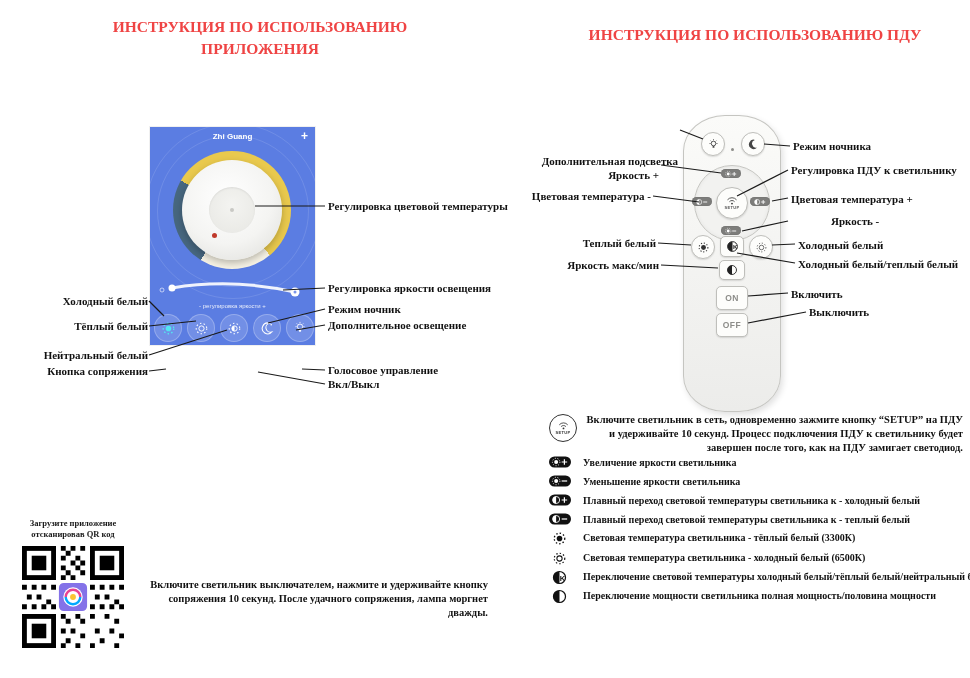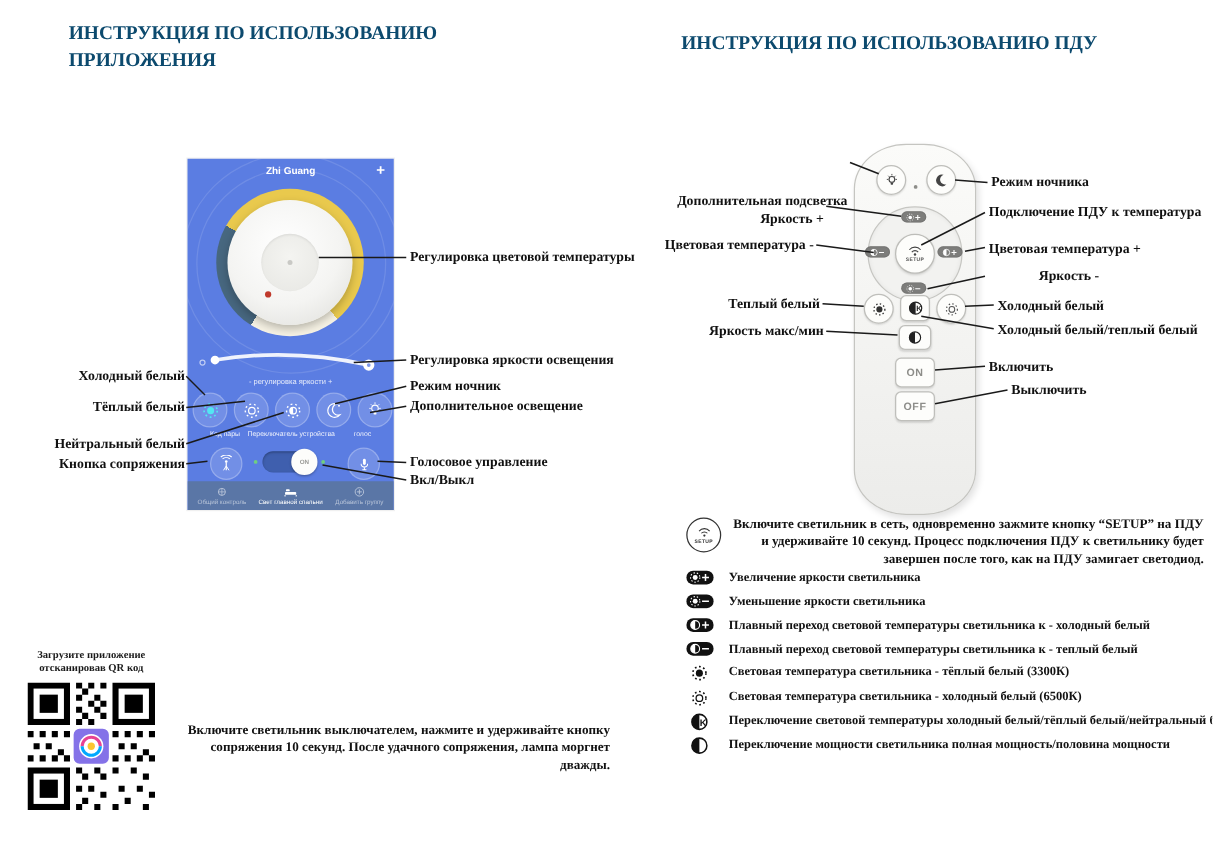--- a/index.html
+++ b/index.html
@@ -1,24 +1,24 @@
 <!DOCTYPE html>
 <html><head>
 <meta charset="utf-8">
 <style>
   html,body{margin:0;padding:0;background:#ffffff;}
   #page{position:relative;width:970px;height:678px;background:#ffffff;overflow:hidden;
         font-family:"Liberation Serif",serif;color:#1a1a1a;}
   .abs{position:absolute;}
-  .title{position:absolute;font:bold 15.5px "Liberation Serif",serif;text-align:left;line-height:1.45;color:#0c4a6e;}
+  .title{position:absolute;font:bold 15.5px "Liberation Serif",serif;text-align:center;line-height:1.45;color:#ef4444;}
   .callout{position:absolute;font:bold 11px "Liberation Serif",serif;white-space:nowrap;color:#111;}
   .callout.ra{text-align:right;}
   .para{position:absolute;font:bold 10.5px "Liberation Serif",serif;line-height:1.35;color:#111;text-align:right;}
   
-  #app{position:absolute;left:150px;top:127px;width:165px;height:281px;background:#5b7de2;overflow:hidden;
+  #app{position:absolute;left:150px;top:127px;width:165px;height:218px;background:#5b7de2;overflow:hidden;
        font-family:"Liberation Sans",sans-serif;box-shadow:0 0 0 1px rgba(0,0,0,0.06);}
   #app .hdr{position:absolute;left:0;top:0;width:100%;height:18px;}
   #app .hdr .t{position:absolute;width:100%;text-align:center;top:5px;font-size:8px;font-weight:bold;color:#fff;}
   #app .hdr .plus{position:absolute;right:7px;top:2px;font-size:12px;color:#fff;font-weight:bold;}
   .ring-faint{position:absolute;border-radius:50%;border:1px solid rgba(255,255,255,0.12);}
   #knob-ring{position:absolute;left:23px;top:24px;width:118px;height:118px;border-radius:50%;
     background:conic-gradient(from 0deg,#e9c94d 0deg 140deg,#f6f2e4 140deg 212deg,#47677f 212deg 300deg,#e9c94d 300deg 360deg);}
   #knob{position:absolute;left:32px;top:33px;width:100px;height:100px;border-radius:50%;
     background:radial-gradient(circle at 45% 38%,#ffffff 0%,#f4f4f2 55%,#dcdcd8 100%);
     box-shadow:0 3px 7px rgba(0,0,0,0.25);}
@@ -308,21 +308,21 @@
     <span class="onoff-txt">OFF</span>
   </div>
 
   <div class="callout ra" style="right:292px;top:143px;margin-top:12px;">Дополнительная подсветка</div>
   <div class="callout ra" style="right:311px;top:169px;">Яркость +</div>
   <div class="callout ra" style="right:319px;top:190px;">Цветовая температура -</div>
   <div class="callout ra" style="right:314px;top:237px;">Теплый белый</div>
   <div class="callout ra" style="right:311px;top:259px;">Яркость макс/мин</div>
 
   <div class="callout" style="left:793px;top:140px;">Режим ночника</div>
-  <div class="callout" style="left:791px;top:164px;">Подключение ПДУ к температура</div>
+  <div class="callout" style="left:791px;top:164px;">Регулировка ПДУ к светильнику</div>
   <div class="callout" style="left:791px;top:193px;">Цветовая температура +</div>
   <div class="callout" style="left:831px;top:215px;">Яркость -</div>
   <div class="callout" style="left:798px;top:239px;">Холодный белый</div>
   <div class="callout" style="left:798px;top:258px;">Холодный белый/теплый белый</div>
   <div class="callout" style="left:791px;top:288px;">Включить</div>
   <div class="callout" style="left:809px;top:306px;">Выключить</div>
 
   <div id="setup-note-icon">
     <svg width="13" height="9" viewBox="0 0 20 13">
       <path d="M3.5 5.5 a8.5 8.5 0 0 1 13 0" fill="none" stroke="#333" stroke-width="1.3"></path>

